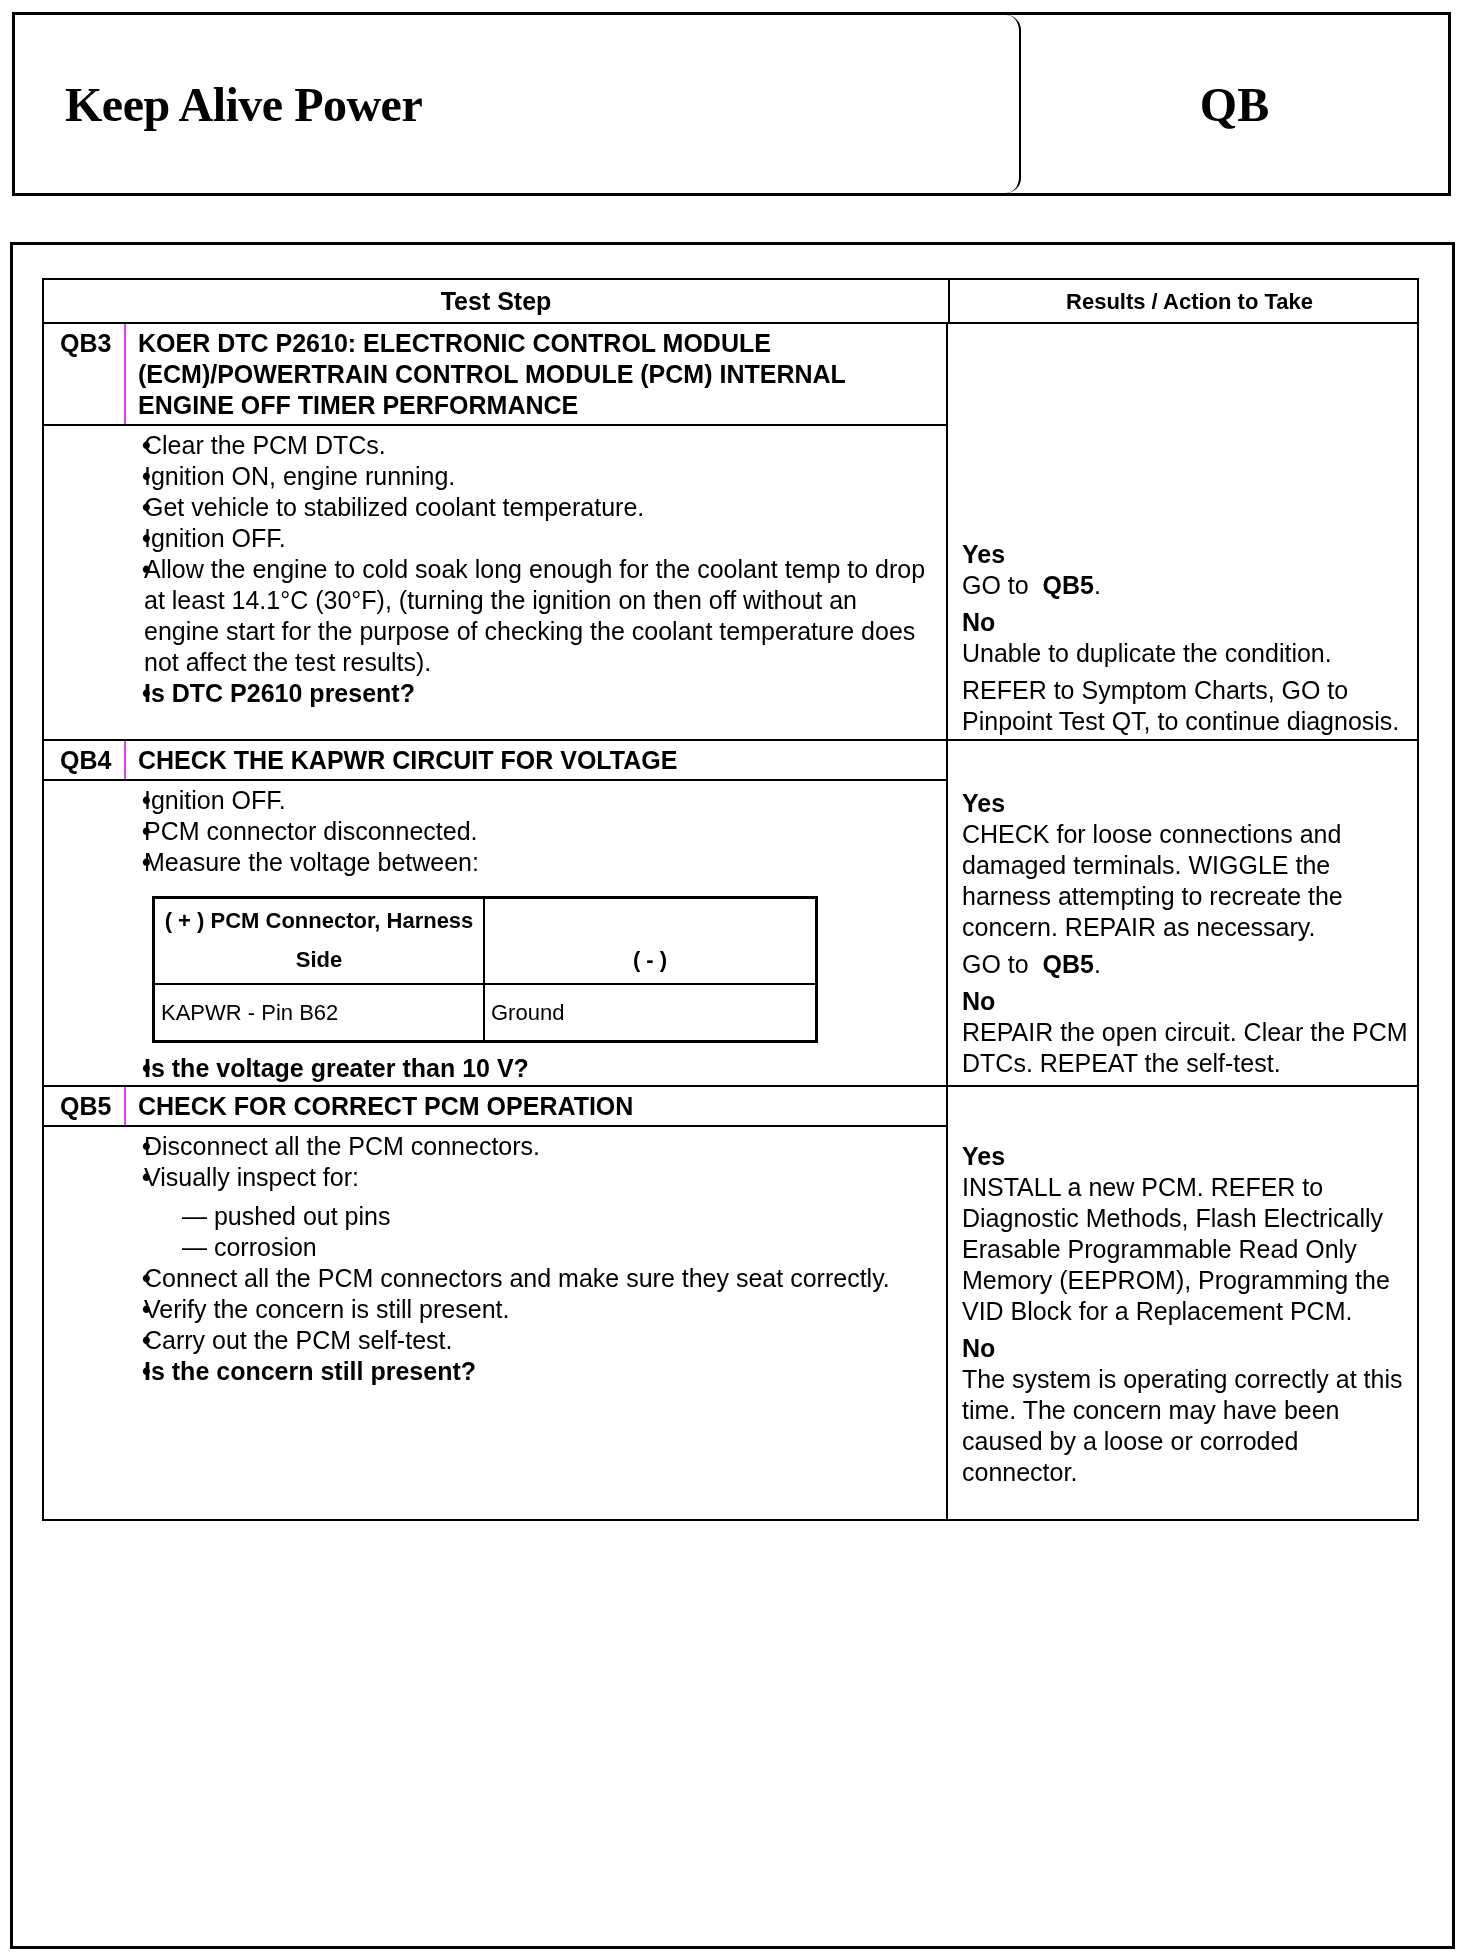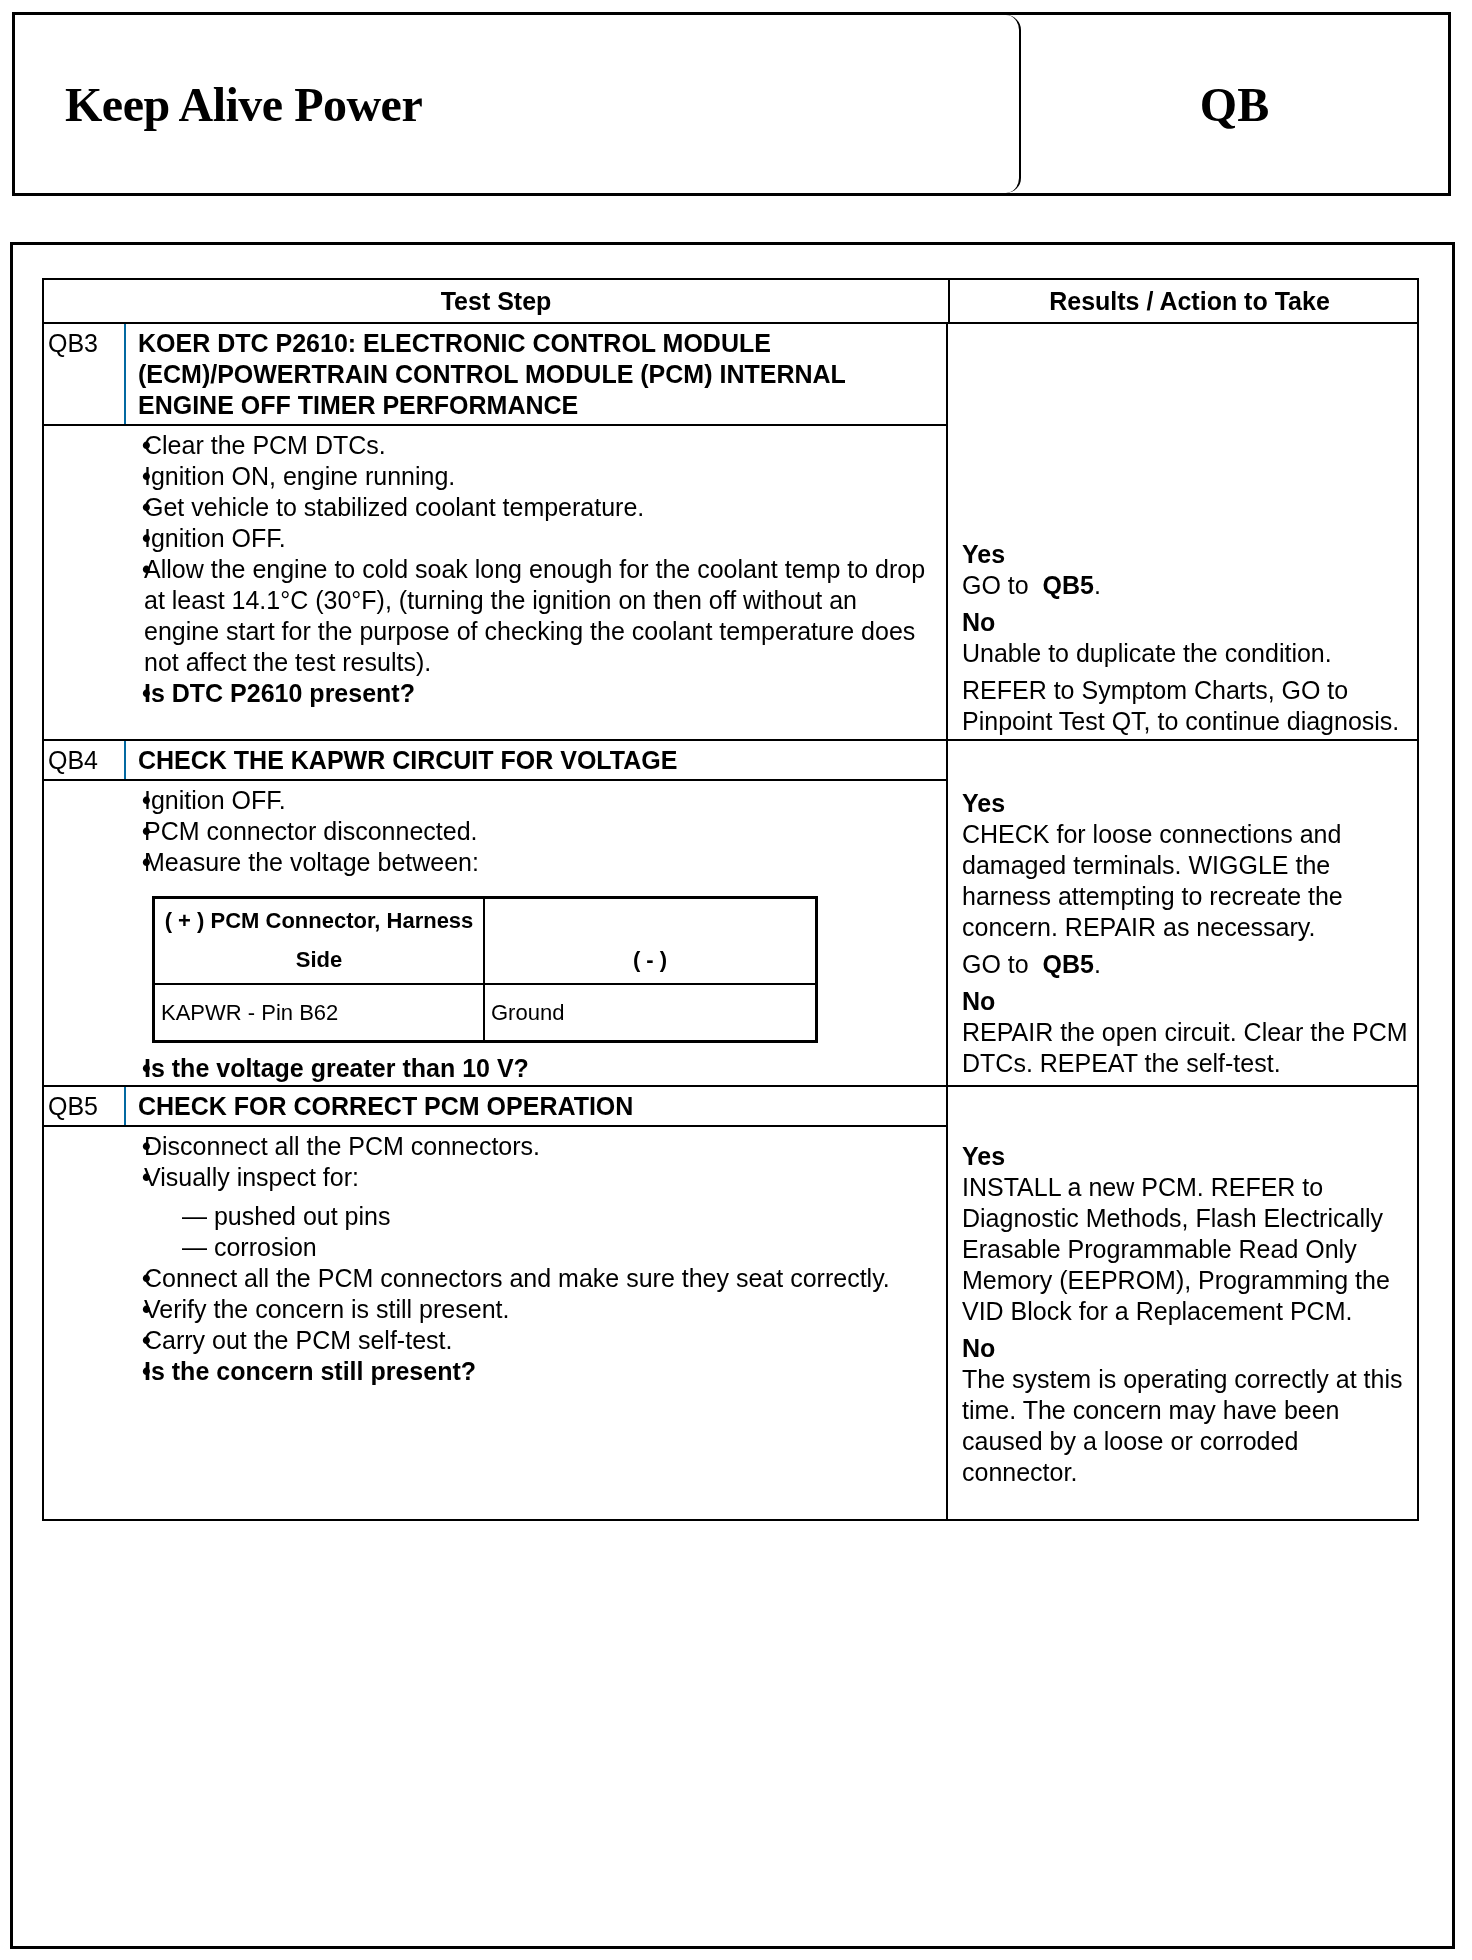--- a/index.html
+++ b/index.html
@@ -26,27 +26,27 @@
     border: 3px solid #000; box-sizing: border-box;
   }
 
   .ptable {
     position: absolute; left: 42px; top: 278px; width: 1377px;
     border: 2px solid #000; box-sizing: border-box;
     font-family: "Liberation Sans", "DejaVu Sans", sans-serif; font-size: 25px; line-height: 31px;
   }
   .hdr { display: flex; border-bottom: 2px solid #000; height: 42px; }
   .hdr-step { flex: 0 0 904px; border-right: 2px solid #000; display: flex; align-items: center; justify-content: center; font-weight: bold; font-size: 25px; }
-  .hdr-res { flex: 1; display: flex; align-items: center; justify-content: center; font-weight: bold; font-size: 25px; padding-left: 12px; }
+  .hdr-res { flex: 1; display: flex; align-items: center; justify-content: center; font-weight: bold; font-size: 22px; padding-left: 12px; }
 
   .step { display: flex; border-bottom: 2px solid #000; }
   .step:last-child { border-bottom: none; }
   .step-left { flex: 0 0 904px; border-right: 2px solid #000; display: flex; flex-direction: column; box-sizing: border-box; }
   .step-title { display: flex; border-bottom: 2px solid #000; }
-  .step-id { flex: 0 0 82px; border-right: 2px solid #0369a1; font-weight: normal; padding: 4px 0 0 4px; box-sizing: border-box; }
+  .step-id { flex: 0 0 82px; border-right: 2px solid #d946ef; font-weight: bold; padding: 4px 0 0 16px; box-sizing: border-box; }
   .step-head { flex: 1; font-weight: bold; padding: 4px 10px 3px 12px; text-transform: none; }
   .step-body { padding: 4px 10px 10px 0; flex: 1; }
   .step-right { flex: 1; padding: 10px 8px 6px 14px; display: flex; flex-direction: column; justify-content: flex-end; box-sizing: border-box; }
 
   ul.bul { list-style: none; margin: 0; padding: 0; }
   ul.bul li { position: relative; padding-left: 100px; }
   ul.bul li::before { content: "\2022"; position: absolute; left: 98px; top: 0; font-weight: bold; }
   ul.bul li.q { font-weight: bold; }
   ul.sub { list-style: none; margin: 8px 0 0 0; padding: 0; }
   ul.sub li { padding-left: 138px; position: relative; }

